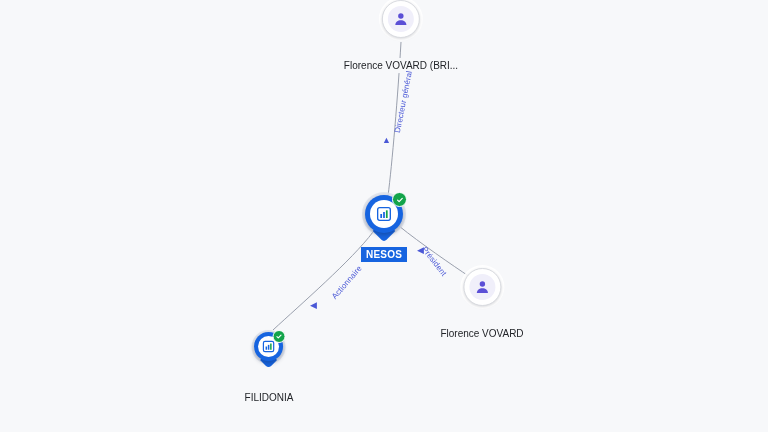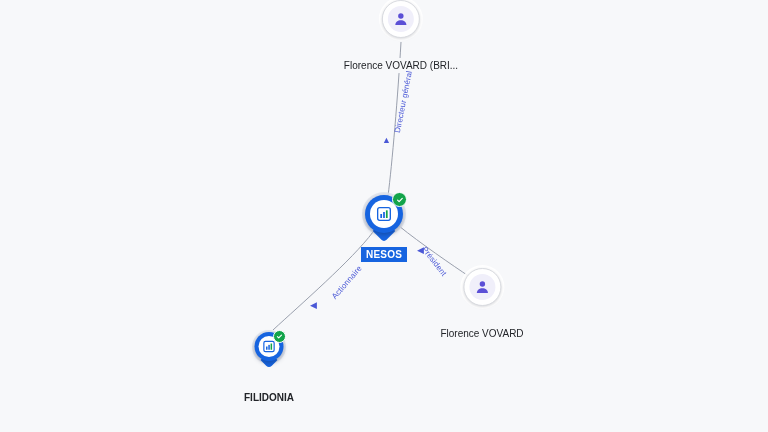--- a/index.html
+++ b/index.html
@@ -208,21 +208,21 @@
     <div class="avatar">
       <svg width="18" height="18" viewBox="0 0 24 24">
         <circle cx="12" cy="8" r="3.6" fill="#5b4fd6"></circle>
         <path d="M4.6 20c0-4.1 3.3-6.4 7.4-6.4s7.4 2.3 7.4 6.4z" fill="#5b4fd6"></path>
       </svg>
     </div>
   </div>
   <div class="node-label plain-box">Florence VOVARD</div>
 </div>
 
-<div class="node" style="left:269px; top:330px;font-weight:bold;">
+<div class="node" style="left:269px; top:330px;">
   <div class="pin small">
     <div class="halo"></div>
     <div class="pin-tip"></div>
     <div class="pin-body"></div>
     <div class="pin-inner">
       <svg width="13" height="13" viewBox="0 0 24 24">
         <rect x="2.5" y="2.5" width="19" height="19" rx="3" fill="none" stroke="#1664e0" stroke-width="2.2"></rect>
         <rect x="6.5" y="12" width="2.8" height="6" fill="#1664e0"></rect>
         <rect x="10.7" y="9" width="2.8" height="9" fill="#1664e0"></rect>
         <rect x="14.9" y="6.5" width="2.8" height="11.5" fill="#13a44a"></rect>

